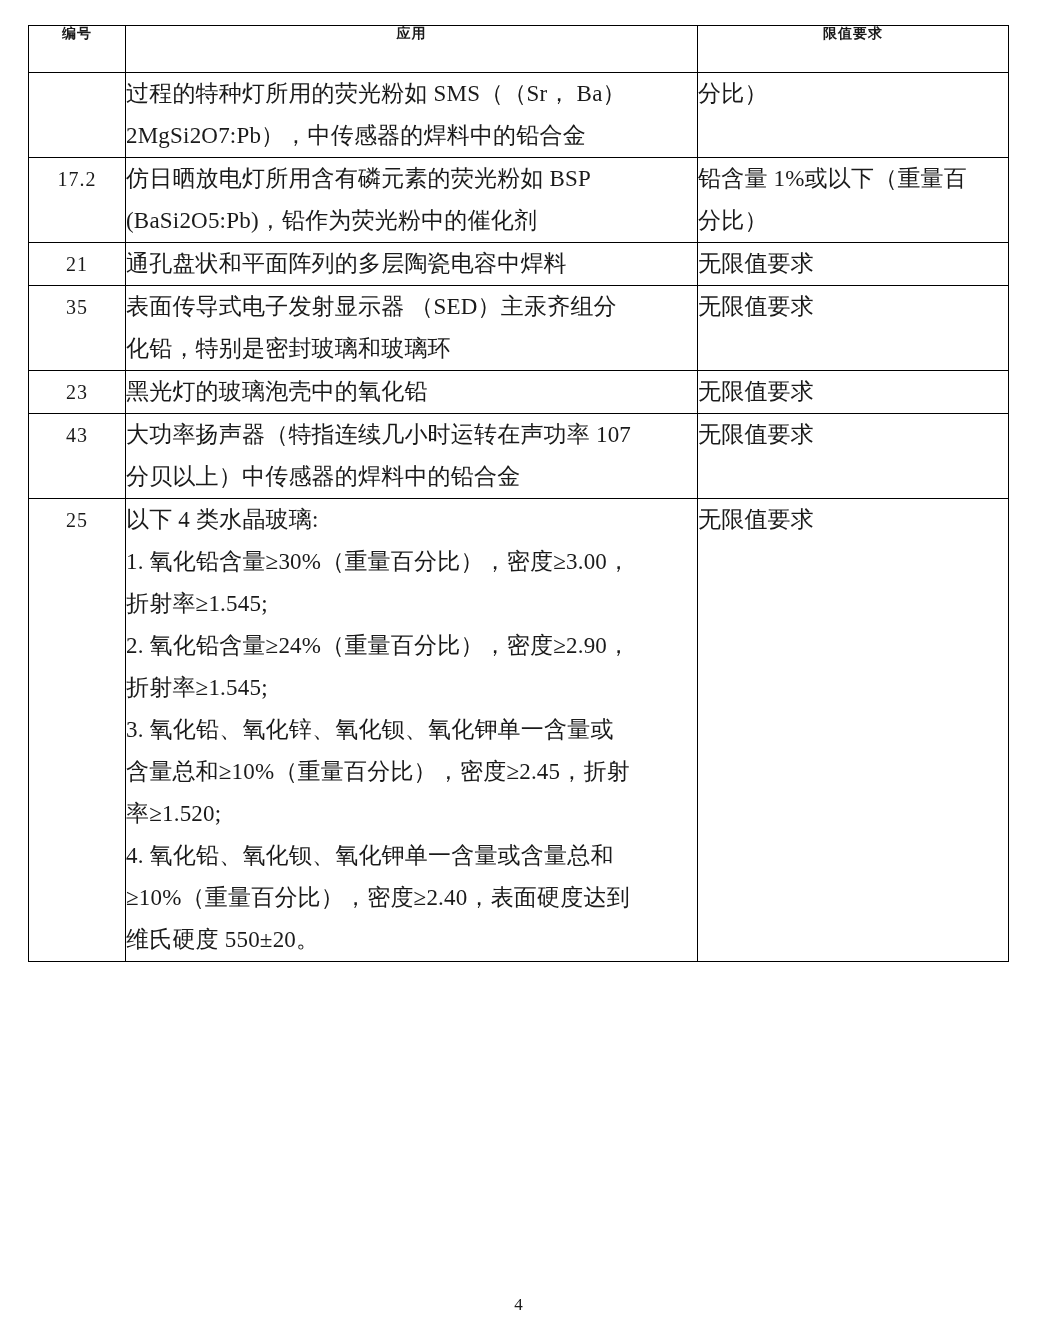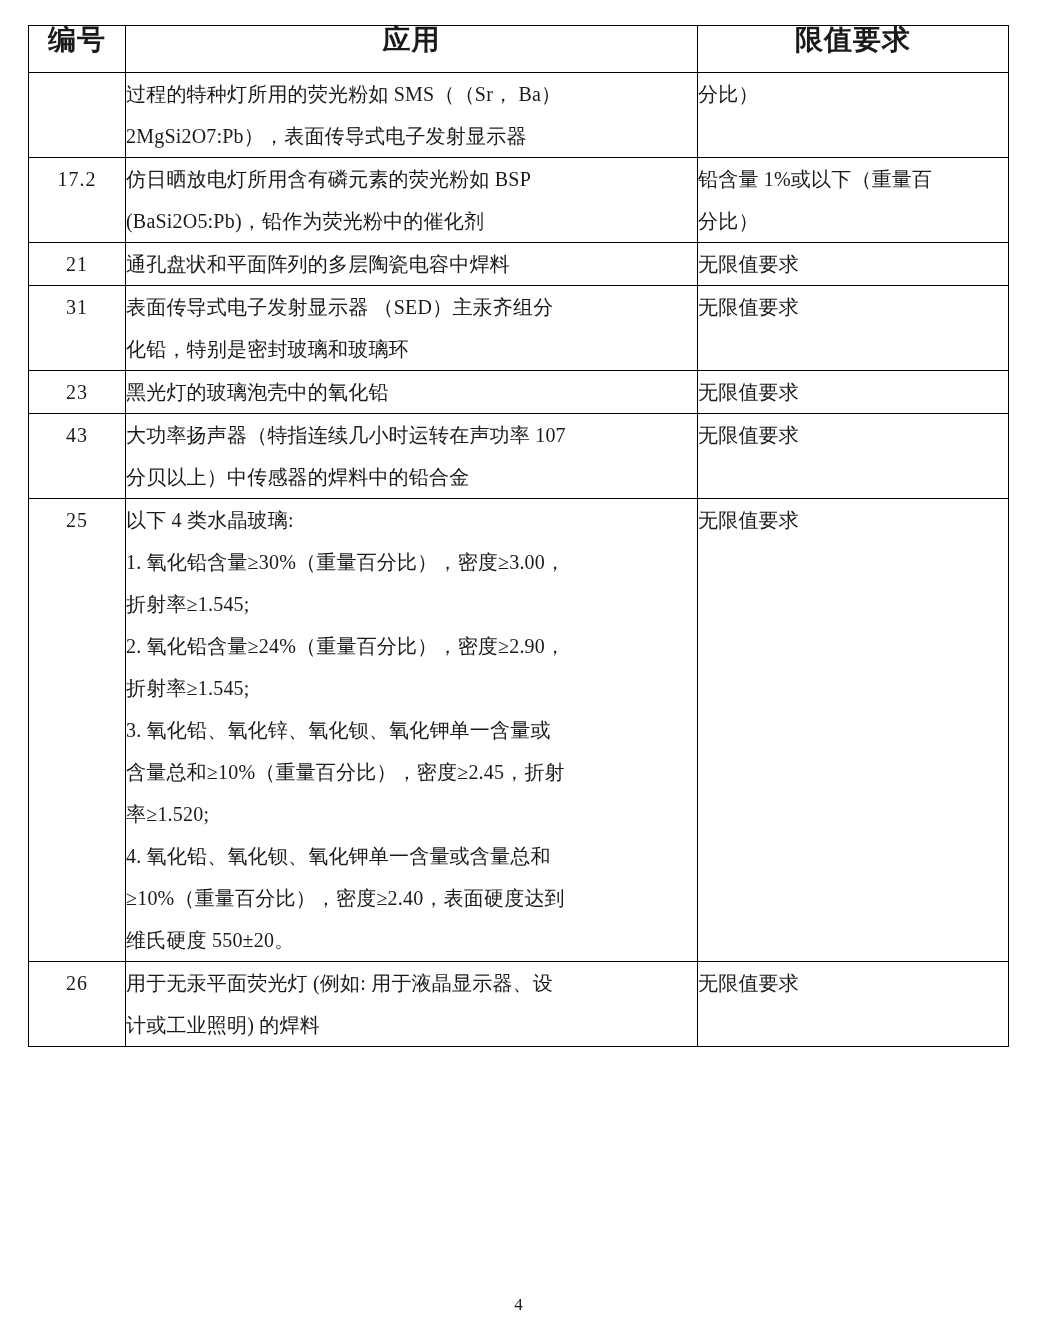--- a/index.html
+++ b/index.html
@@ -46,40 +46,40 @@
   }
 
   col.c-no    { width: 97px; }
   col.c-app   { width: 572px; }
   col.c-limit { width: 311px; }
 
   
   th.hd {
     text-align: center;
     font-weight: bold;
-    font-size: 28px;
+    font-size: 14px;
     line-height: 1.0;
     height: 46px;
     vertical-align: middle;
     letter-spacing: 1px;
     font-family: "Liberation Sans", "DejaVu Sans", sans-serif;
   }
 
   
   td.no {
     text-align: center;
     font-size: 20px;
     line-height: 42px;
     letter-spacing: 1px;
     padding-top: 2px;
     font-family: "Liberation Serif", "DejaVu Serif", serif;
   }
 
   td.app, td.limit {
-    font-size: 20px;
+    font-size: 23px;
     line-height: 42px;
     padding: 2px 5px 6px 8px;
     letter-spacing: 0.2px;
     margin-left: 23px;
   }
 
   td.limit {
     padding-left: 9px;
   }
 
@@ -116,21 +116,21 @@
           <th class="hd">编号</th>
           <th class="hd">应用</th>
           <th class="hd">限值要求</th>
         </tr>
       </thead>
       <tbody>
           <tr>
             <td class="no"></td>
             <td class="app">
               <span class="line">过程的特种灯所用的荧光粉如 SMS（（Sr， Ba）</span>
-              <span class="line">2MgSi2O7:Pb），表面传导式电子发射显示器</span>
+              <span class="line">2MgSi2O7:Pb），中传感器的焊料中的铅合金</span>
             </td>
             <td class="limit">
               <span class="line">分比）</span>
             </td>
           </tr>
           <tr>
             <td class="no">17.2</td>
             <td class="app">
               <span class="line">仿日晒放电灯所用含有磷元素的荧光粉如 BSP</span>
               <span class="line">(BaSi2O5:Pb)，铅作为荧光粉中的催化剂</span>
@@ -143,21 +143,21 @@
           <tr>
             <td class="no">21</td>
             <td class="app">
               <span class="line">通孔盘状和平面阵列的多层陶瓷电容中焊料</span>
             </td>
             <td class="limit">
               <span class="line">无限值要求</span>
             </td>
           </tr>
           <tr>
-            <td class="no">31</td>
+            <td class="no">35</td>
             <td class="app">
               <span class="line">表面传导式电子发射显示器 （SED）主汞齐组分</span>
               <span class="line">化铅，特别是密封玻璃和玻璃环</span>
             </td>
             <td class="limit">
               <span class="line">无限值要求</span>
             </td>
           </tr>
           <tr>
             <td class="no">23</td>
@@ -190,29 +190,19 @@
               <span class="line">含量总和≥10%（重量百分比），密度≥2.45，折射</span>
               <span class="line">率≥1.520;</span>
               <span class="line">4. 氧化铅、氧化钡、氧化钾单一含量或含量总和</span>
               <span class="line">≥10%（重量百分比），密度≥2.40，表面硬度达到</span>
               <span class="line">维氏硬度 550±20。</span>
             </td>
             <td class="limit">
               <span class="line">无限值要求</span>
             </td>
           </tr>
-          <tr>
-            <td class="no">26</td>
-            <td class="app">
-              <span class="line">用于无汞平面荧光灯 (例如: 用于液晶显示器、设</span>
-              <span class="line">计或工业照明) 的焊料</span>
-            </td>
-            <td class="limit">
-              <span class="line">无限值要求</span>
-            </td>
-          </tr>
         </tbody>
     </table>
   </div>
 
   <div class="page-number">4</div>
 
 </div>
 
 </body></html>

